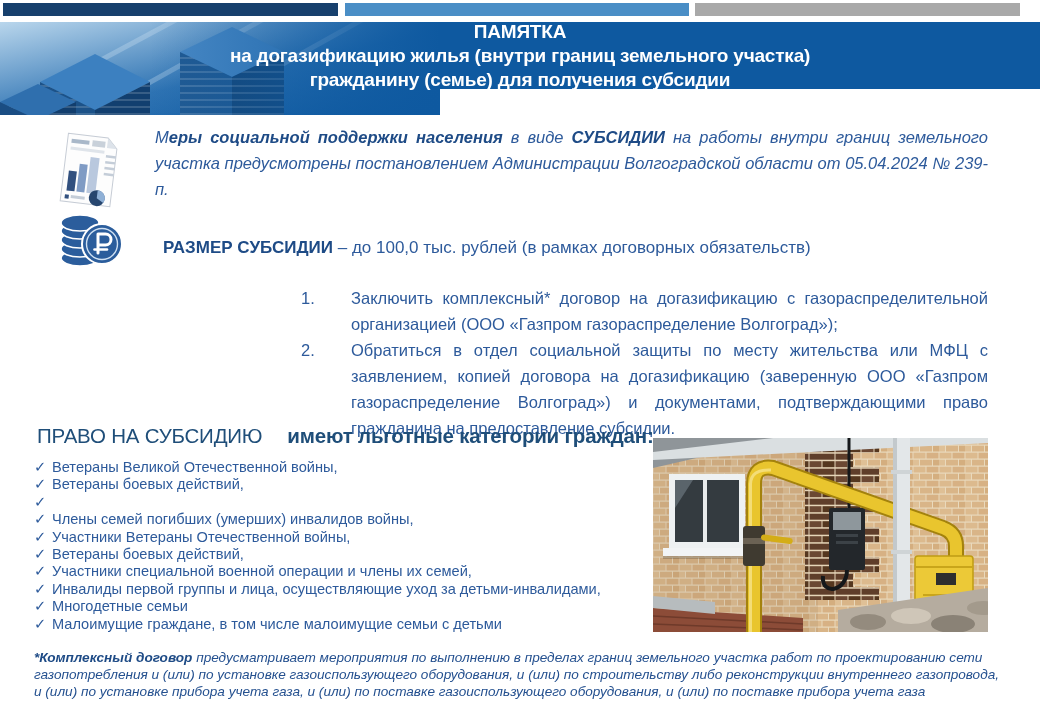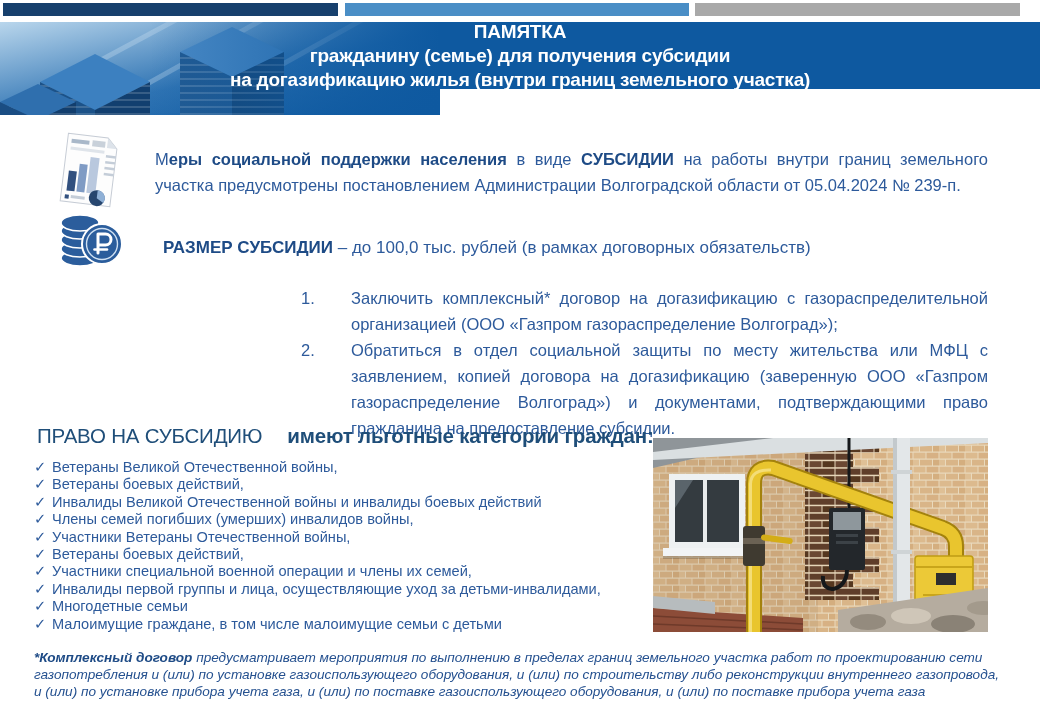--- a/index.html
+++ b/index.html
@@ -11,22 +11,22 @@
   .strip-blue{left:345px;width:344px;background:#4a8ec6;}
   .strip-gray{left:695px;width:325px;background:#a9a9a9;}
   
   .band{position:absolute;left:0;top:22px;width:1040px;height:67px;background:#0e59a0;}
   .band-art{position:absolute;left:0;top:0;width:440px;height:93px;}
   .band-title{position:absolute;left:0;top:0;width:100%;height:100%;display:flex;
     flex-direction:column;justify-content:center;align-items:center;color:#fff;
     font-weight:bold;font-size:19px;line-height:24px;text-align:center;letter-spacing:-0.2px;}
   
   .doc-icon{position:absolute;left:56px;top:131px;width:66px;height:80px;}
-  .intro{position:absolute;left:155px;top:146px;width:833px;margin:0;font-size:16.5px;
-    line-height:26px;color:#2d5a9b;text-align:justify;}
+  .intro{position:absolute;left:155px;top:124px;width:833px;margin:0;font-size:16.5px;
+    line-height:26px;color:#2d5a9b;text-align:justify;font-style:italic;}
   .intro b,.amount b,.footnote b{color:#1e4b86;}
   
   .coins-icon{position:absolute;left:58px;top:210px;width:68px;height:58px;}
   .amount{position:absolute;left:155px;top:230px;margin:8px;font-size:17px;color:#2d5a9b;white-space:nowrap;}
   
   .steps-heading{position:absolute;left:29px;top:287px;margin:0;font-size:17px;color:#1f4e79;
     font-weight:bold;letter-spacing:-0.3px;white-space:nowrap;}
   .steps{position:absolute;left:297px;top:285px;width:691px;margin:0;padding:0;list-style:none;
     font-size:16.5px;line-height:26px;color:#2d5a9b;}
   .step{display:flex;}
@@ -94,22 +94,22 @@
 
         <polygon points="0,80 38,62 76,80 38,98" fill="#2f6fae"></polygon>
         <polygon points="0,80 38,98 38,150 0,132" fill="#1a4d83"></polygon>
         <polygon points="76,80 38,98 38,150 76,132" fill="#123e6d"></polygon>
         <polygon points="76,80 38,98 38,150 76,132" fill="url(#stripes)"></polygon>
       </g>
       <rect x="150" y="0" width="290" height="93" fill="url(#fadeR)"></rect>
     </svg>
     <div class="band-title">
       <div>ПАМЯТКА</div>
+      <div>на догазификацию жилья (внутри границ земельного участка)</div>
       <div>гражданину (семье) для получения субсидии</div>
-      <div>на догазификацию жилья (внутри границ земельного участка)</div>
     </div>
   </header>
 
   <svg class="doc-icon" viewBox="0 0 66 80" aria-hidden="true">
     <g transform="rotate(7 33 40)">
       <path d="M8 5 h40 l10 10 v58 h-50 z" fill="#fdfdfd" stroke="#c6ccd5" stroke-width="1"></path>
       <path d="M48 5 l10 10 h-10 z" fill="#dde3ea"></path>
       <rect x="12" y="10" width="18" height="4" fill="#a9b8c9"></rect>
       <rect x="33" y="9" width="13" height="6" fill="#c9d1da"></rect>
       <rect x="12" y="18" width="34" height="3" fill="#dfe4ea"></rect>
@@ -164,21 +164,20 @@
     <li>
         <span class="check">✓</span>
         <span>Ветераны Великой Отечественной войны,</span>
       </li>
     <li>
         <span class="check">✓</span>
         <span>Ветераны боевых действий,</span>
       </li>
     <li>
         <span class="check">✓</span>
-        <span>Инвалиды Великой Отечественной войны и инвалиды боевых действий</span>
       </li>
     <li>
         <span class="check">✓</span>
         <span>Члены семей погибших (умерших) инвалидов войны,</span>
       </li>
     <li>
         <span class="check">✓</span>
         <span>Участники Ветераны Отечественной войны,</span>
       </li>
     <li>

